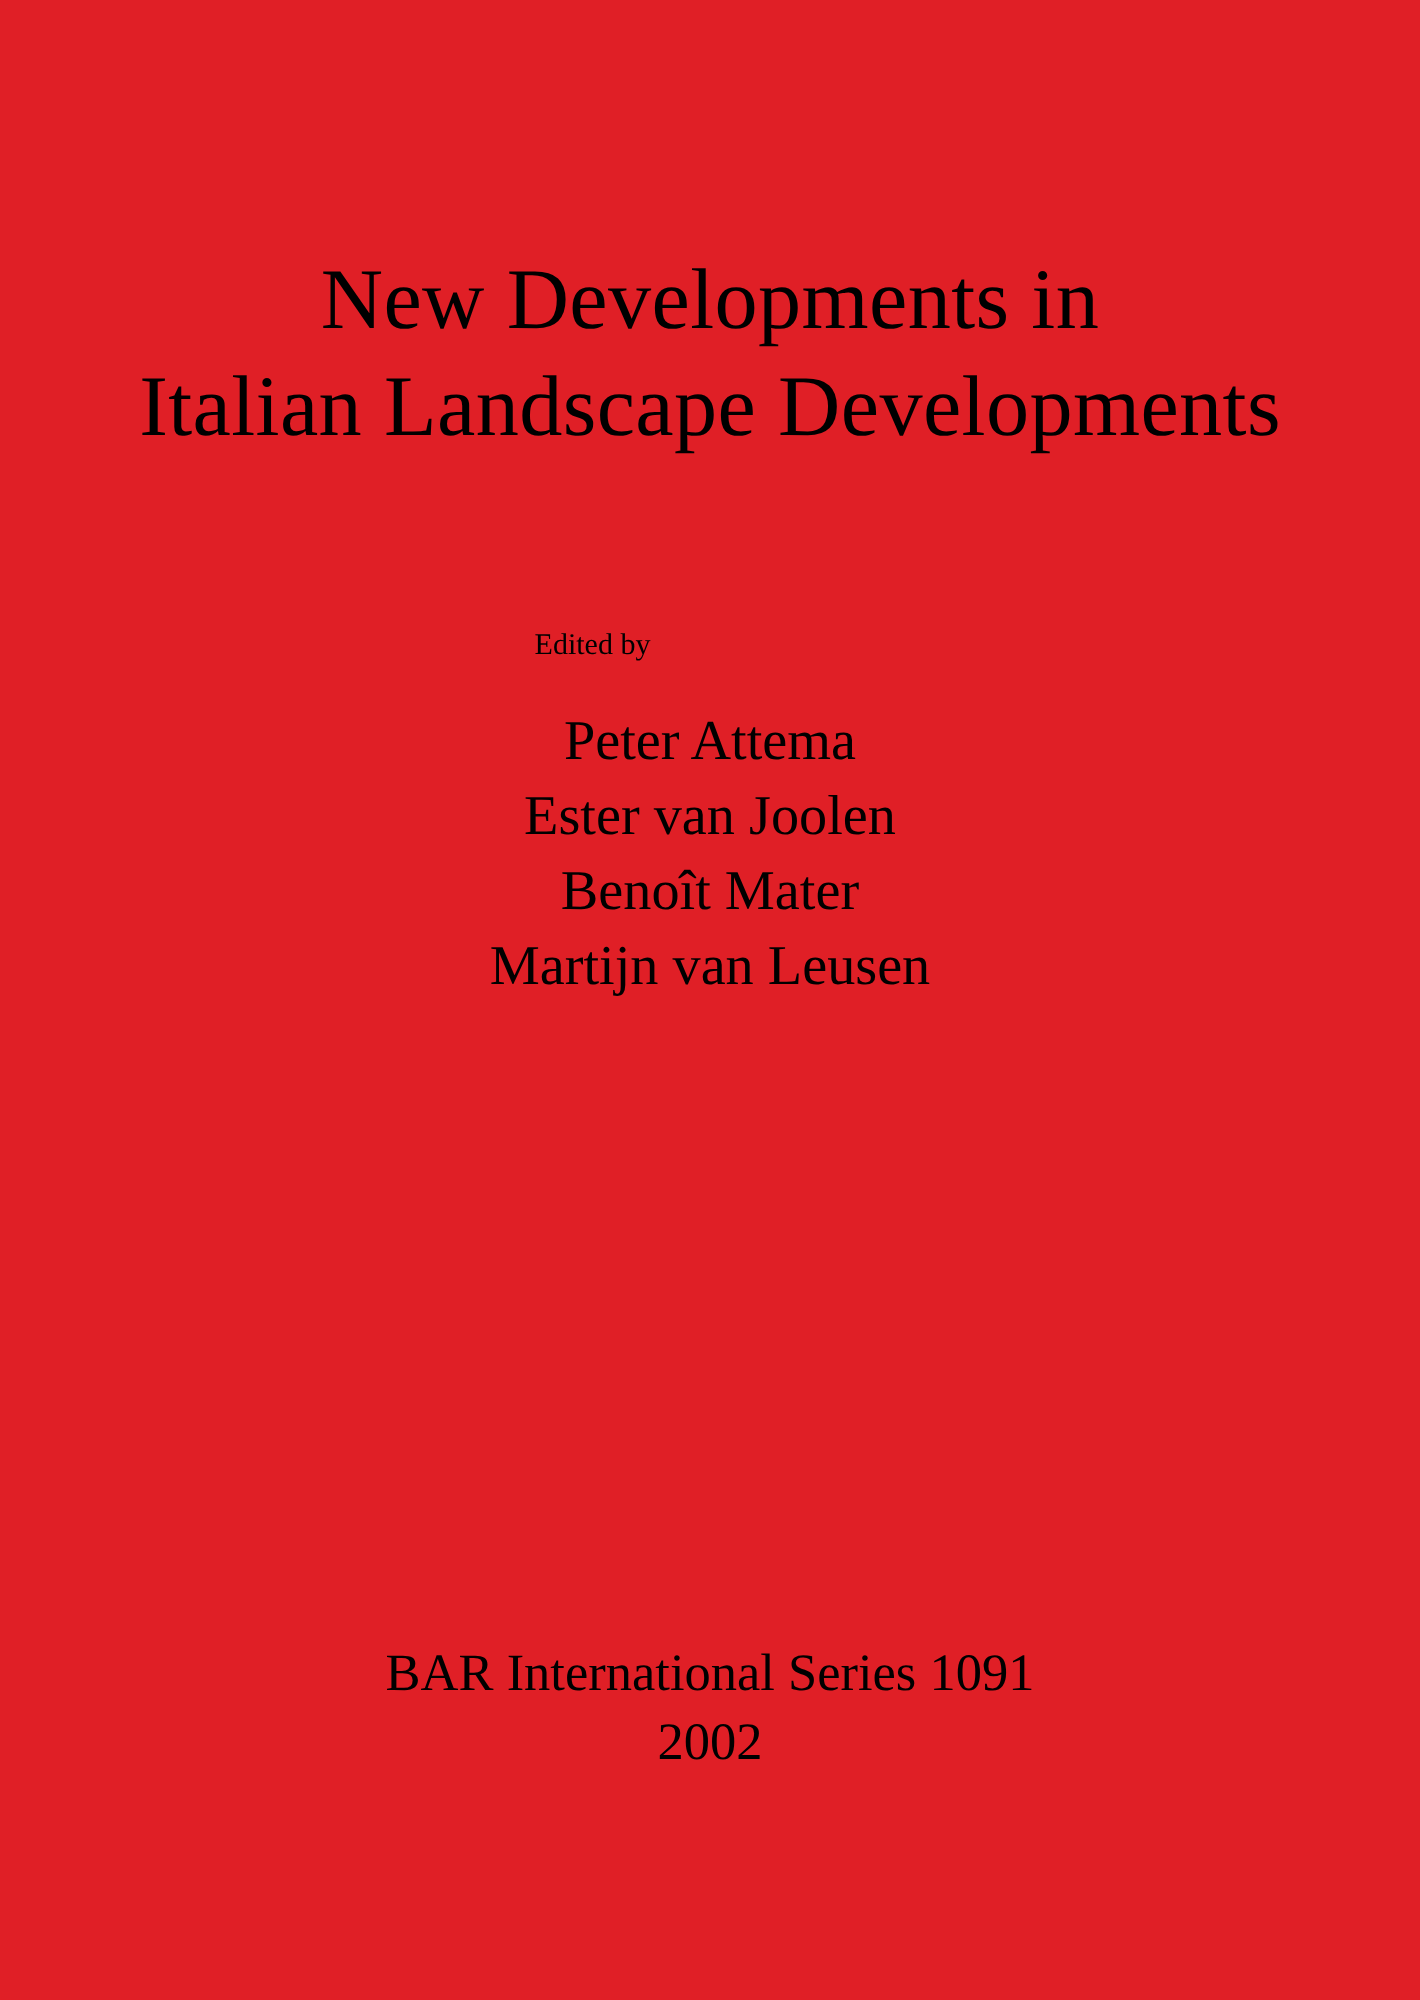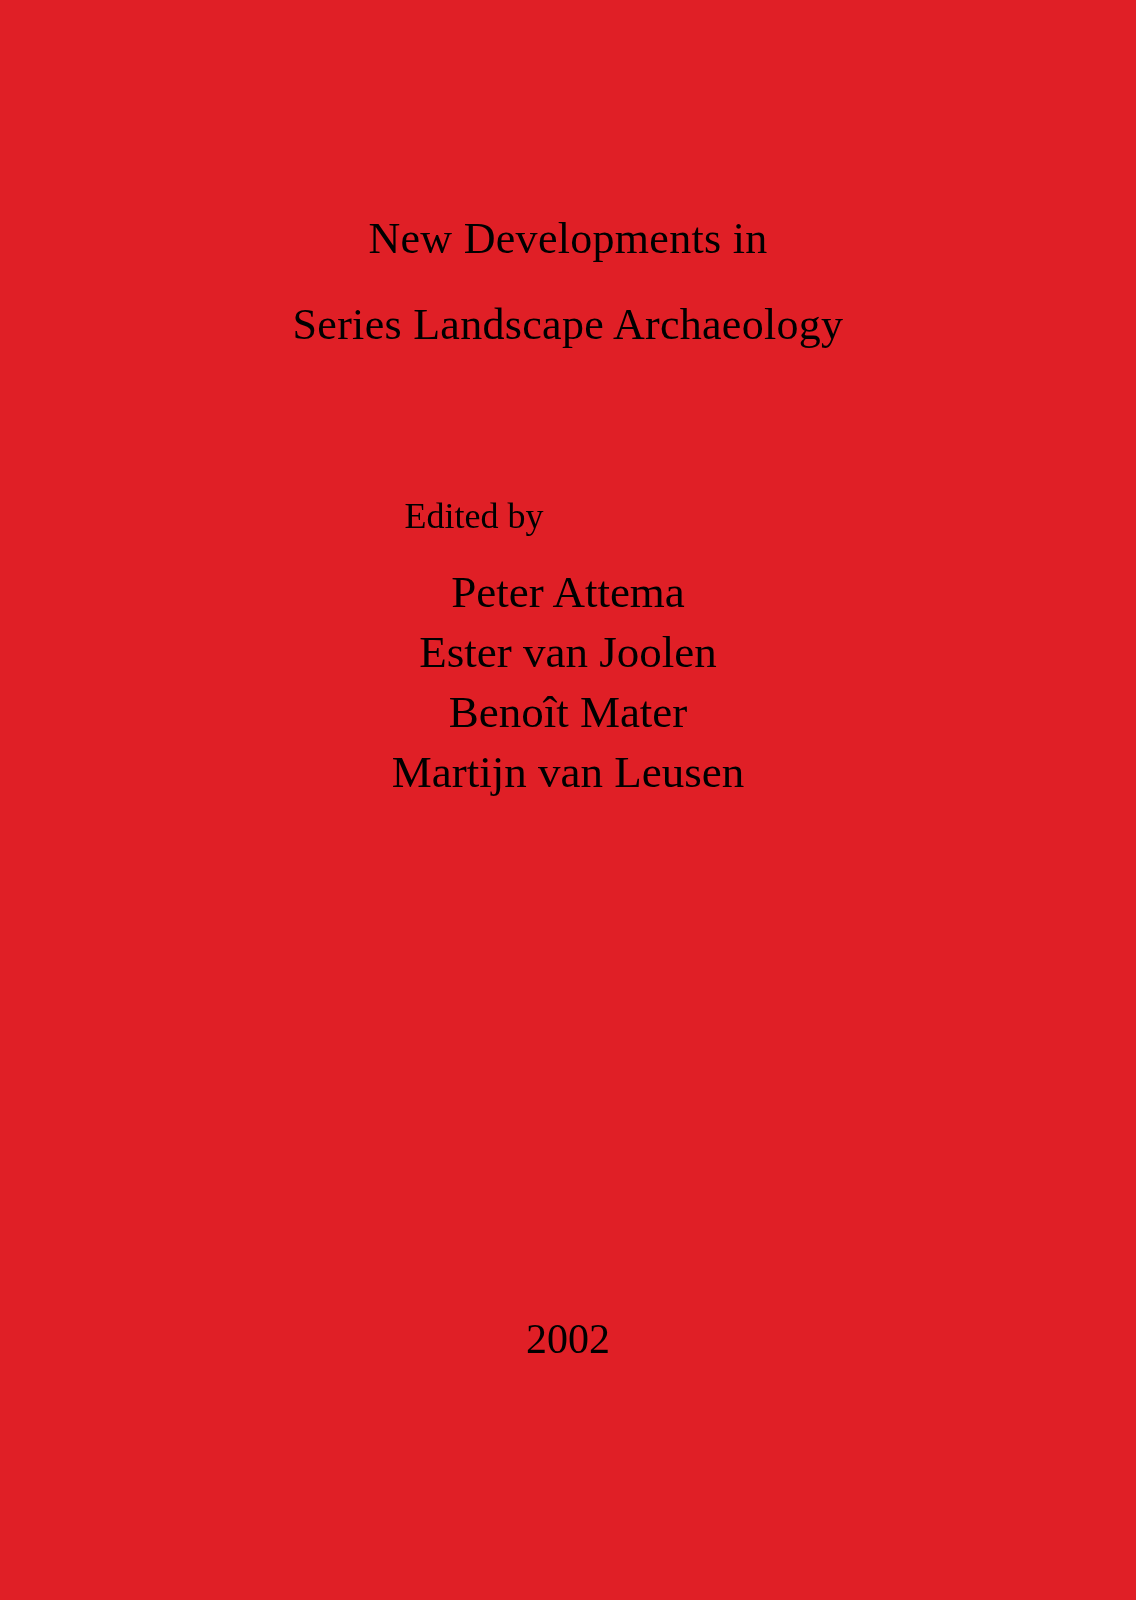--- a/index.html
+++ b/index.html
@@ -21,32 +21,32 @@
     box-sizing: border-box;
   }
   .title-block {
     position: absolute;
     top: 196px;
     left: 0;
     width: 1136px;
     text-align: center;
   }
   .title-line {
-    font-size: 44px;
+    font-size: 69px;
     line-height: 86px;
     letter-spacing: 0.3px;
     font-weight: normal;
   }
   .edited-by {
     position: absolute;
     top: 494px;
     left: 0;
     width: 948px;
     text-align: center;
-    font-size: 36px;
+    font-size: 24px;
     line-height: 44px;
   }
   .editors {
     position: absolute;
     top: 562px;
     left: 0;
     width: 1136px;
     text-align: center;
   }
   .editor-name {
@@ -71,29 +71,30 @@
     font-family: Liberation Serif, serif;
   }
 </style>
 </head>
 <body>
 
 <div class="cover">
 
   <div class="title-block">
     <div class="title-line">New Developments in</div>
-    <div class="title-line">Series Landscape Archaeology</div>
+    <div class="title-line">Italian Landscape Developments</div>
   </div>
 
   <div class="edited-by">Edited by</div>
 
   <div class="editors">
     <div class="editor-name">Peter Attema</div>
     <div class="editor-name">Ester van Joolen</div>
     <div class="editor-name">Benoît Mater</div>
     <div class="editor-name">Martijn van Leusen</div>
   </div>
 
   <div class="series-block">
+    <div class="series-line">BAR International Series 1091</div>
     <div class="year-line">2002</div>
   </div>
 
 </div>
 
 </body></html>

